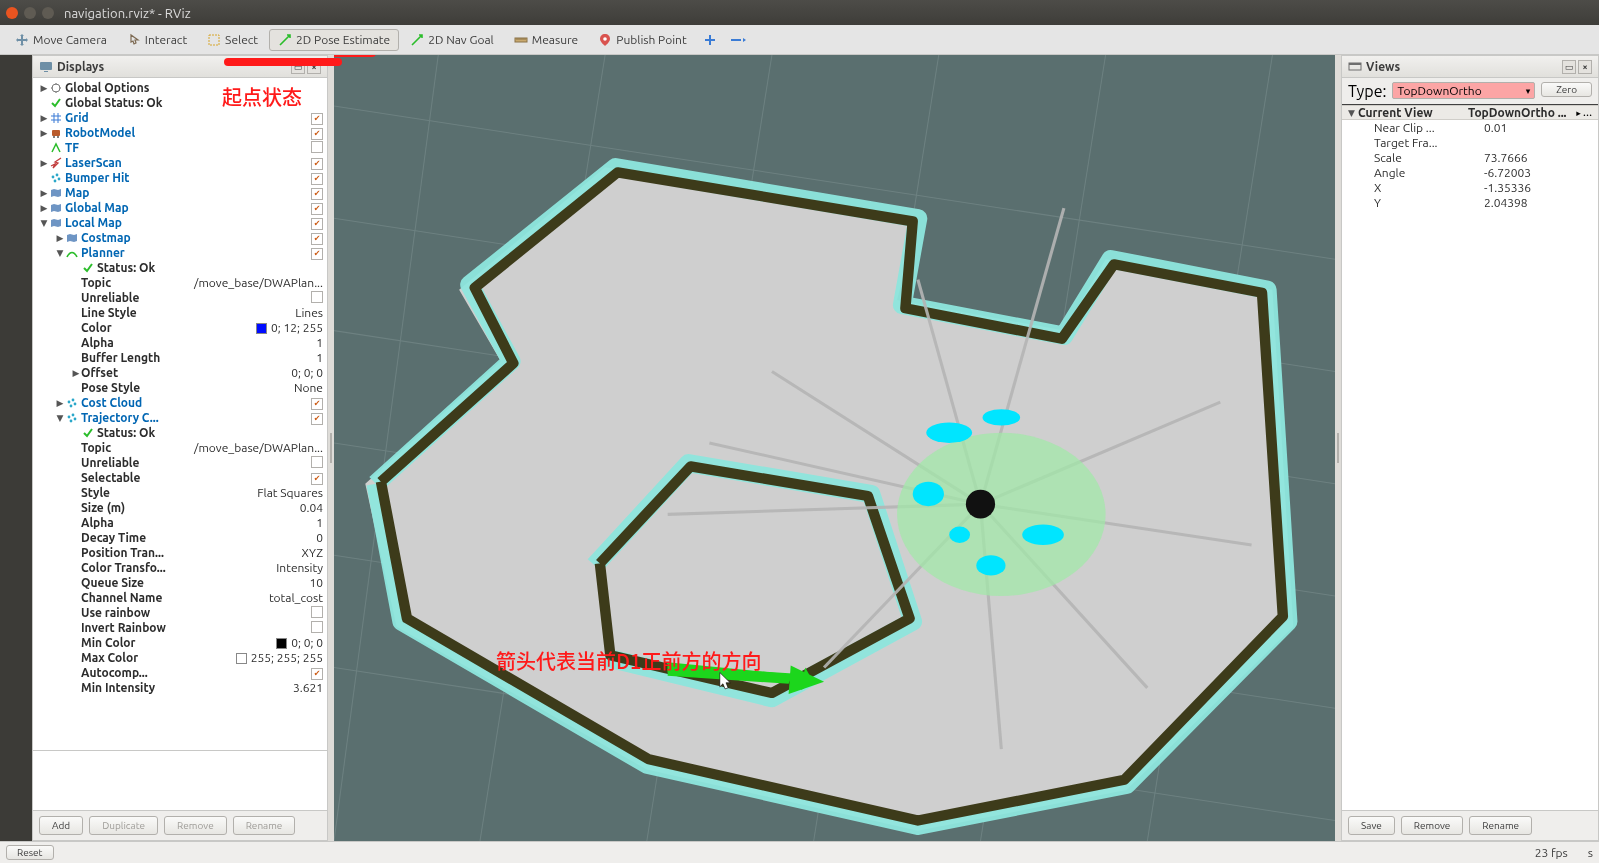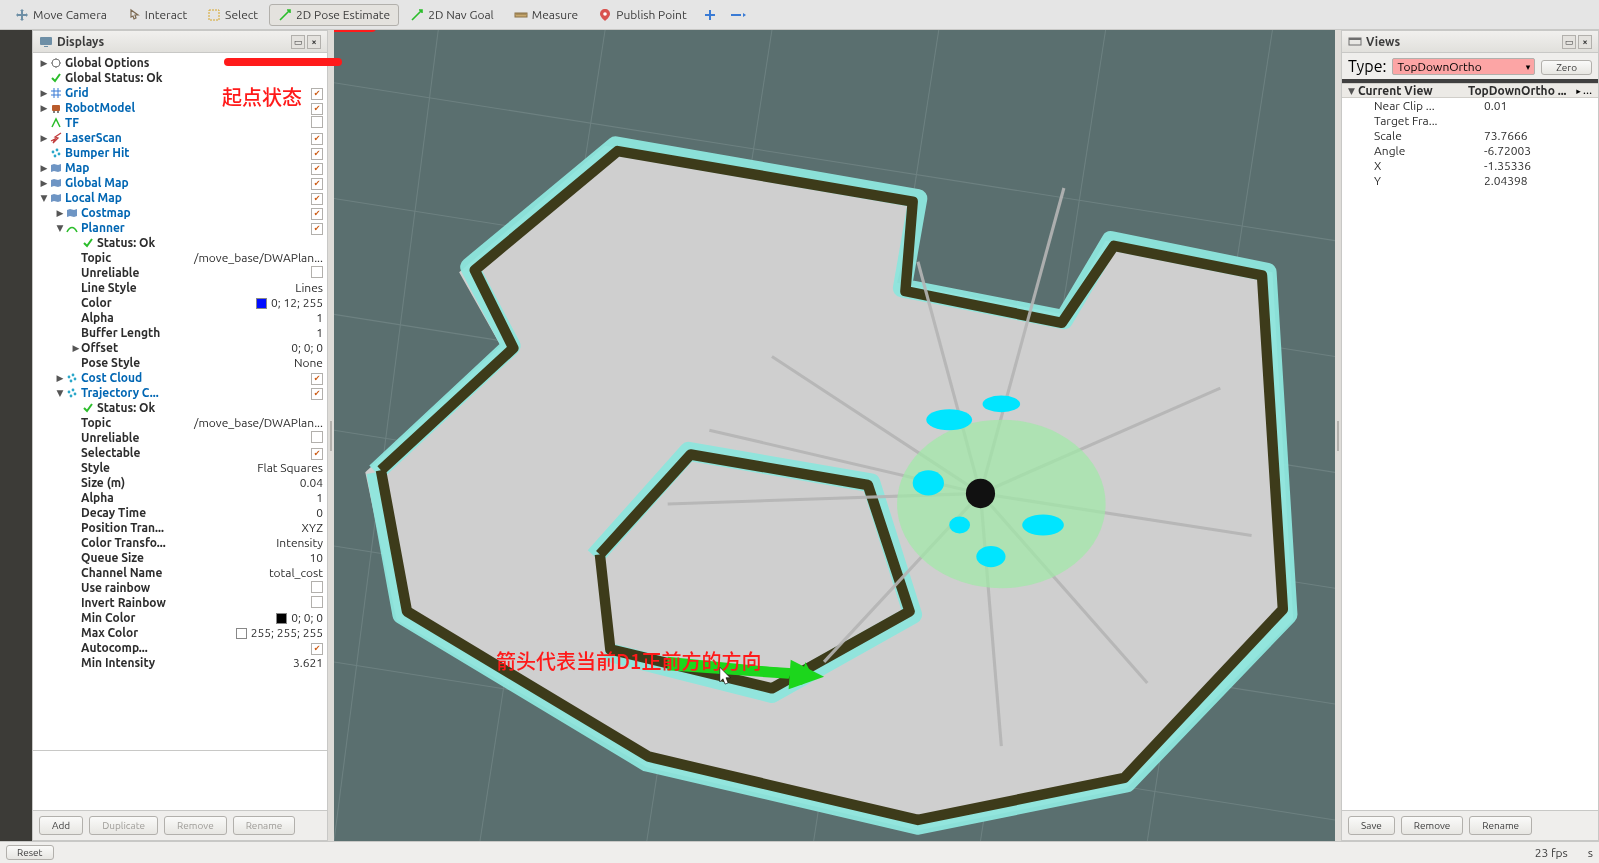--- a/index.html
+++ b/index.html
@@ -34,36 +34,44 @@
 .desc-area{height:60px;border-top:1px solid #c8c8c6;background:#fff;}
 .btnrow{height:30px;border-top:1px solid #c8c8c6;display:flex;align-items:center;gap:6px;padding:0 6px;}
 .btn{border:1px solid #b2b0ac;background:linear-gradient(#fafaf9,#e7e6e2);padding:3px 12px;border-radius:3px;font-size:10px;color:#3c3c3c;cursor:pointer;}
 .btn.dis{color:#9e9c98;}
 .viewport { flex:1; position:relative; background:#5a6f6f; overflow:hidden;}
 .viewport img, .viewport .mapcanvas{position:absolute;inset:0;}
 .mapcanvas{width:100%;height:100%;}
 .splitter{width:6px;background:#dedcd8;cursor:col-resize;display:flex;align-items:center;justify-content:center;}
 .splitter::after{content:"";width:2px;height:30px;background:#b2b0ac;}
 .views-body{flex:1;background:#fff;font-size:12px;overflow:auto;}
-.typerow{display:flex;align-items:flex-end;gap:6px;padding:4px 6px;border-bottom:4px solid #404040;}
+.typerow{display:flex;align-items:flex-start;gap:6px;padding:4px 6px;border-bottom:1px solid #404040;}
 .select{border:1px solid #b2b0ac;background:#fca5a5;padding:1px 4px;font-size:12px;flex:1;display:flex;justify-content:space-between;align-items:center;border-radius:2px;}
 .vrow{display:flex;padding:0 6px;height:15px;align-items:center;}
 .vrow .k{width:110px;overflow:hidden;text-overflow:ellipsis;white-space:nowrap;color:#2c2c2c;}
 .vrow .v{color:#2c2c2c;}
 .vrow.head{background:#eceae6;font-weight:bold;border-bottom:1px solid #d0cec9;border-top:1px solid #d0cec9;}
 .statusbar{height:22px;background:#efeeec;border-top:1px solid #c8c8c6;display:flex;align-items:center;padding:0 6px;font-size:12px;color:#3c3c3c;}
 .statusbar .spacer{flex:1;}
 .annot{position:absolute;color:#ff1a1a;font-size:20px;font-weight:500;pointer-events:none;font-family:"Noto Sans CJK SC","Microsoft YaHei",sans-serif;}
 .underline-red{position:absolute;background:#ff1a1a;border-radius:4px;}
 .tree::-webkit-scrollbar{width:10px}.tree::-webkit-scrollbar-thumb{background:#c5c3bf;border-radius:4px}
 </style>
 </head>
 <body>
 
 <div class="window">
+  <div class="titlebar">
+    <div class="traffic">
+      <div class="tbtn close"></div>
+      <div class="tbtn"></div>
+      <div class="tbtn"></div>
+    </div>
+    <span>navigation.rviz* - RViz</span>
+  </div>
 
   <div class="toolbar">
     <div class="tbitem">
       <span class="tbicon">
         <svg viewBox="0 0 14 14">
             <path d="M7 1l2 2H8v3h3V5l2 2-2 2V8H8v3h1l-2 2-2-2h1V8H3v1L1 7l2-2v1h3V3H5z" fill="#6e8fa6"></path>
           </svg>
       </span>
       <span>Move Camera</span>
     </div>

